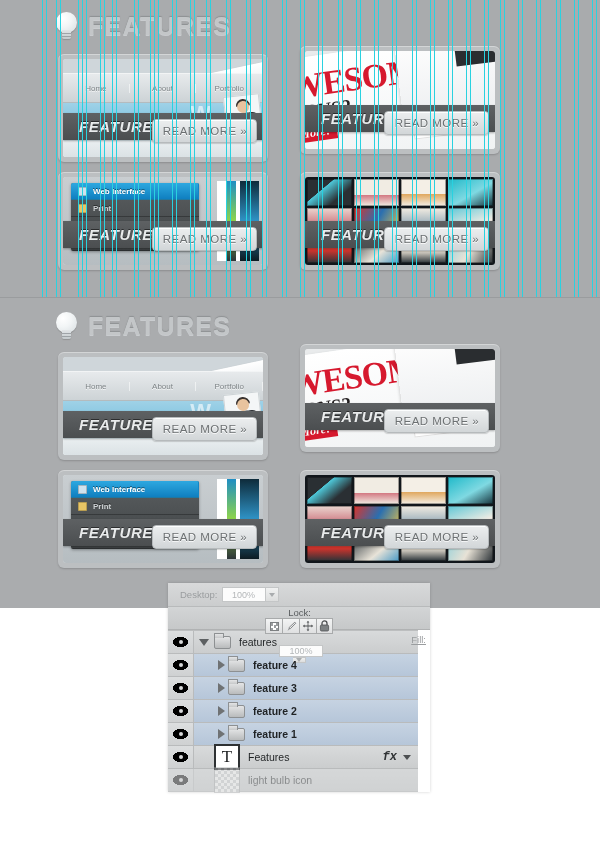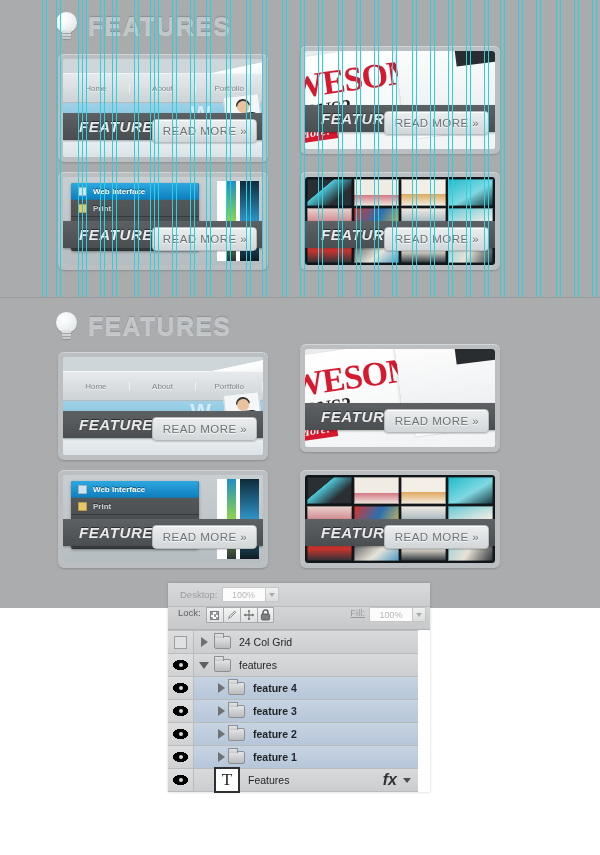--- a/index.html
+++ b/index.html
@@ -253,23 +253,23 @@
     font-size:9px; color:#b4b7b9; display:flex; align-items:center;
     justify-content:center; margin-left:4px;
   }
   .num-arrow {
     width:13px; height:15px; background:linear-gradient(#f0f1f1,#dcdddd);
     border:1px solid #c4c6c7; border-left:none;
     display:flex; align-items:center; justify-content:center;
   }
   .num-arrow i { width:0;height:0;border-left:3px solid transparent;border-right:3px solid transparent;border-top:4px solid #a9acae; display:block;}
   .ps-row-lock {
-    display:flex; height:23px;
+    display:flex; align-items:center; height:23px;
     background:linear-gradient(#d3d5d6,#c6c8c9);
-    border-bottom:1px solid #b0b2b3; padding:0 4px;
+    border-bottom:1px solid #b0b2b3; padding:0 4px;flex-direction:column;
   }
   .lock-label { font-size:9.5px; color:#5a5d5f; margin-left:6px; margin-right:5px; }
   .lock-icons { display:flex; }
   .lk {
     width:17px; height:16px; border:1px solid #a8aaab; border-right:none;
     background:linear-gradient(#f3f4f4,#dfe0e1);
     display:flex; align-items:center; justify-content:center;
   }
   .lk:last-child { border-right:1px solid #a8aaab; }
   .checker { width:9px;height:9px;
@@ -317,21 +317,21 @@
     display:flex; align-items:center; justify-content:center;
     font-family:"Liberation Serif", serif; font-size:17px; color:#1c1e20;
   }
   .t-thumb.alpha {
     background:conic-gradient(#fff 0 25%,#cdd0d2 0 50%,#fff 0 75%,#cdd0d2 0);
     background-size:6px 6px; border:1px solid #a7aaac;
   }
   .layer-name { font-size:10.5px; color:#1f2224; }
   .layer-name.bold { font-weight:bold; }
   .fx { margin-left:auto; display:flex; align-items:center; gap:6px; padding-right:7px; }
-  .fx-glyph { font-family:Liberation Sans, sans-serif; font-style:italic; font-weight:bold; font-size:16px; color:#303335; }
+  .fx-glyph { font-family:Liberation Mono, monospace; font-style:italic; font-weight:bold; font-size:12px; color:#303335; }
   .tri-sm { width:0;height:0;border-left:4px solid transparent;border-right:4px solid transparent;border-top:5px solid #4d5052; }
 </style>
 </head>
 <body>
 
 <div id="canvas-top">
 
   <div class="section-head" style="left:56px; top:12px;">
     <div class="bulb">
       <div class="glass"></div>
@@ -680,30 +680,20 @@
     <div class="fld-label" style="margin-left:auto;text-decoration:underline;">Fill:</div>
     <div class="num-field">100%</div>
     <div class="num-arrow">
         <i></i>
       </div>
   </div>
 
   <div class="layer-list" id="layer-list">
       <div class="layer-row">
         <div class="eye-cell">
-          <div class="vis-box"></div>
-        </div>
-        <div class="arrow-cell">
-          <div class="tri-r"></div>
-        </div>
-        <div class="folder"></div>
-        <div class="layer-name">24 Col Grid</div>
-      </div>
-      <div class="layer-row">
-        <div class="eye-cell">
           <div class="eye"></div>
         </div>
         <div class="arrow-cell">
           <div class="tri-d"></div>
         </div>
         <div class="folder"></div>
         <div class="layer-name">features</div>
       </div>
       <div class="layer-row sel">
         <div class="eye-cell">
@@ -750,14 +740,22 @@
           <div class="eye"></div>
         </div>
         <div class="arrow-cell"></div>
         <div class="t-thumb">T</div>
         <div class="layer-name">Features</div>
         <div class="fx">
           <span class="fx-glyph">fx</span>
           <span class="tri-sm"></span>
         </div>
       </div>
+      <div class="layer-row dim">
+        <div class="eye-cell">
+          <div class="eye"></div>
+        </div>
+        <div class="arrow-cell"></div>
+        <div class="t-thumb alpha"></div>
+        <div class="layer-name">light bulb icon</div>
+      </div>
     </div>
 </div>
 
 </body></html>

